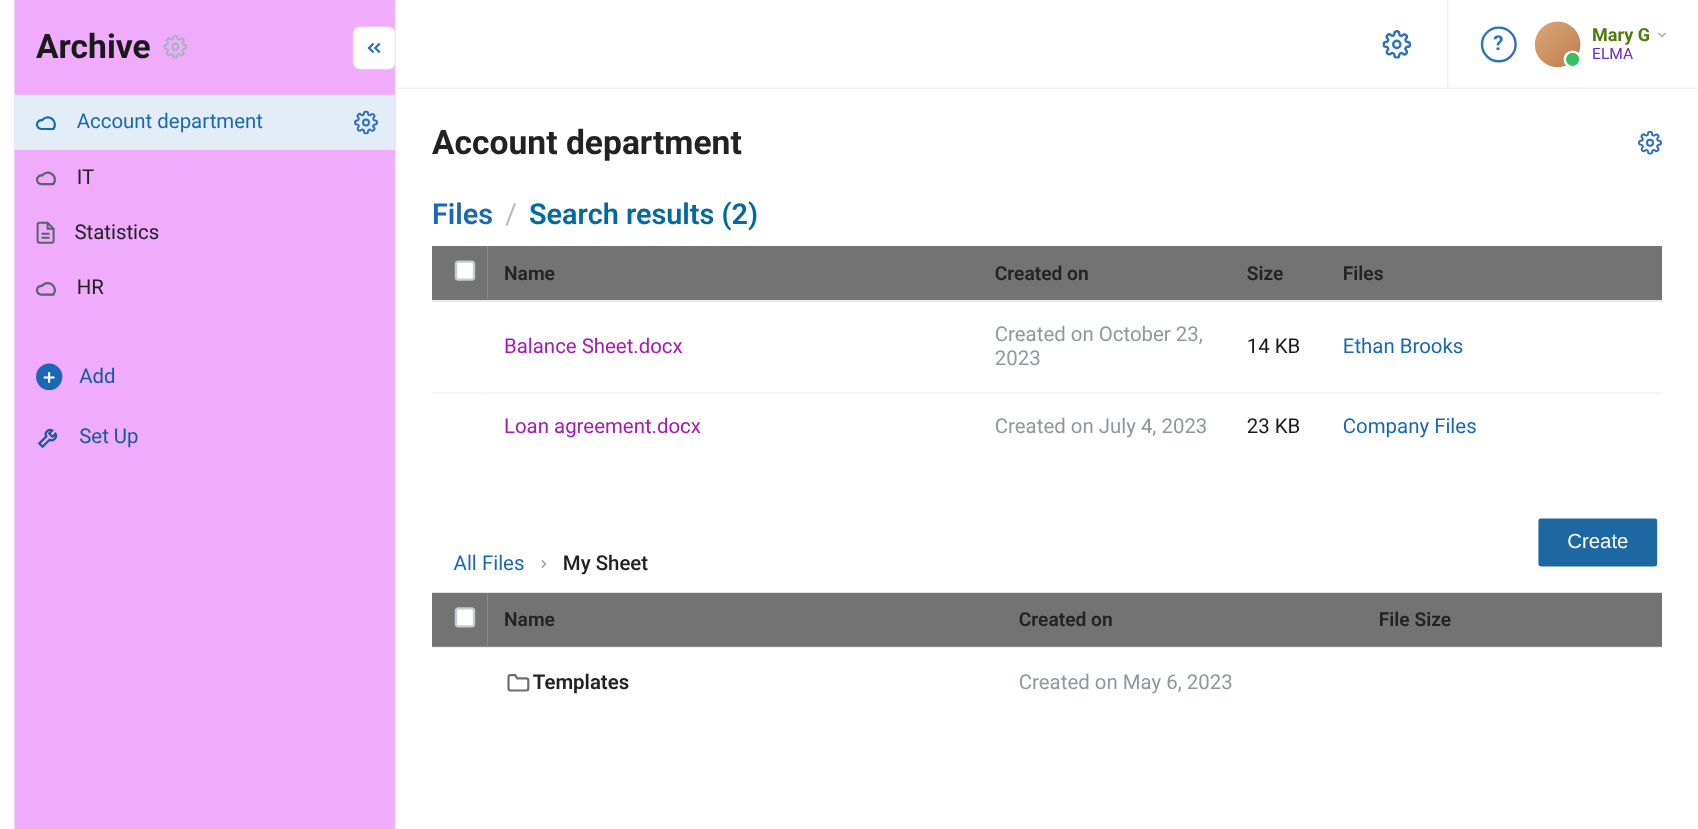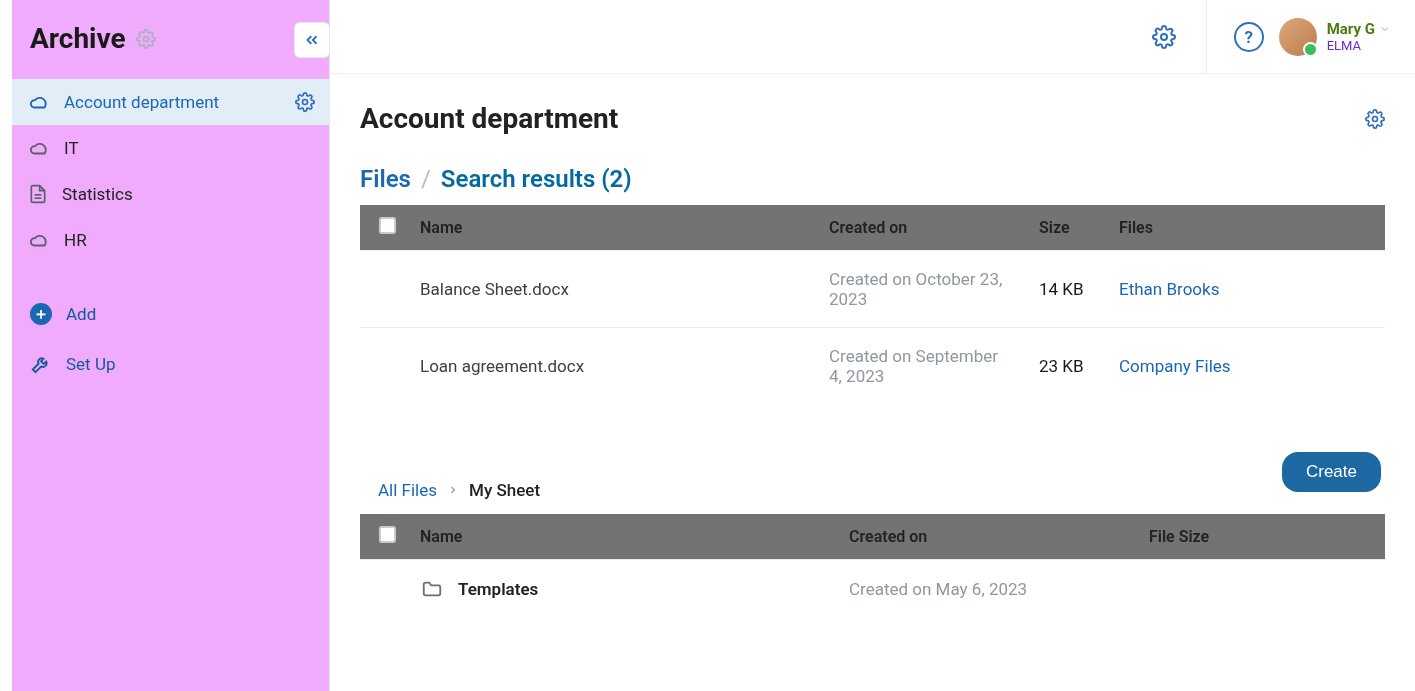--- a/index.html
+++ b/index.html
@@ -174,43 +174,43 @@
     font-weight: 600; font-size: 16px; color: #222;
     padding: 12px 14px;
   }
   table.listing th.chk, table.listing td.chk { width: 46px; text-align: center; padding-left: 18px; padding-right: 10px; }
   table.listing tbody td {
     padding: 18px 14px; border-top: 1px solid #eceef1; font-size: 17px;
     vertical-align: middle;
   }
   .muted { color: #9097a0; font-size: 16px; }
   .link { color: #1a68b3; cursor: pointer; }
-  .file-name { color: #404040; padding-left: 20px; }
+  .file-name { color: #a21caf; padding-left: 20px; }
   .checkbox {
     width: 17px; height: 17px; border: 2px solid #c7ccd3; border-radius: 3px;
     display: inline-block; background: #fff;
   }
 
   .section2 { margin-top: 40px; }
   .section2-head {
     display: flex; justify-content: space-between; align-items: center;
     padding: 0 4px 14px 18px;
   }
   .breadcrumb {
     display: flex; align-items: center; gap: 10px; font-size: 17px; margin-top: 36px;
   }
   .breadcrumb .bc-link { color: #1a68b3; cursor: pointer; }
   .breadcrumb .bc-sep { color: #9aa1aa; }
   .breadcrumb .bc-current { color: #222; font-weight: 500; }
   .create-btn {
     background: #1d67a3; color: #fff; border: none;
-    padding: 10px 24px; font-size: 17px; border-radius: 16px;
+    padding: 10px 24px; font-size: 17px; border-radius: 2px;
     cursor: pointer; font-weight: 500;
   }
-  .folder-name { display: flex; align-items: center; gap: 14px; font-weight: 600; color: #222; }
+  .folder-name { display: flex; align-items: center; font-weight: 600; color: #222; }
   .folder-icon { color: #6b6f75; }
 
   
   svg { display: block; }
 </style>
 </head>
 <body>
 
 <aside class="sidebar">
   <div class="sidebar-header">
@@ -346,21 +346,21 @@
         <tr>
           <td class="chk"></td>
           <td class="file-name">Balance Sheet.docx</td>
           <td class="muted">Created on October 23, 2023</td>
           <td>14 KB</td>
           <td><span class="link">Ethan Brooks</span></td>
         </tr>
         <tr>
           <td class="chk"></td>
           <td class="file-name">Loan agreement.docx</td>
-          <td class="muted">Created on September 4, 2023</td>
+          <td class="muted">Created on July 4, 2023</td>
           <td>23 KB</td>
           <td><span class="link">Company Files</span></td>
         </tr>
       </tbody>
     </table>
 
     <div class="section2">
       <div class="section2-head">
         <div class="breadcrumb">
           <span class="bc-link">All Files</span>

